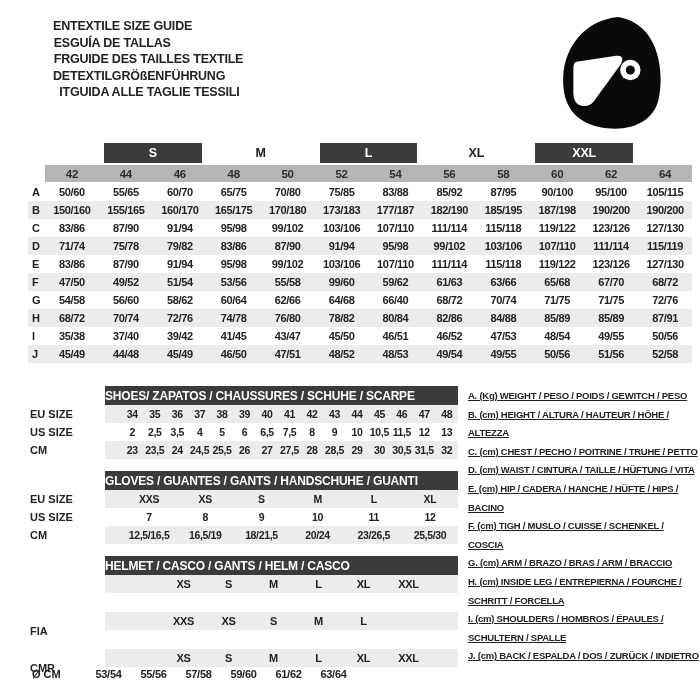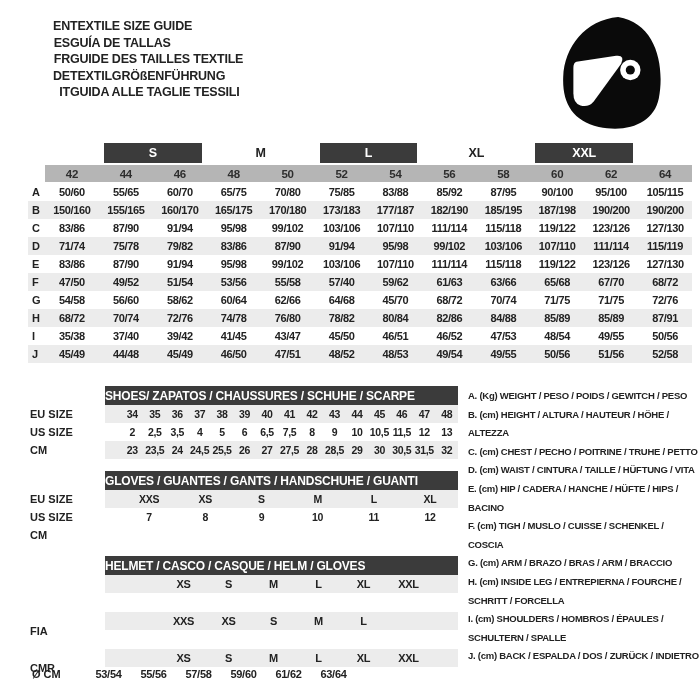--- a/index.html
+++ b/index.html
@@ -45,21 +45,21 @@
   .h-row { display:flex; font-size:11px; }
   .h-row.sizes { height:18px; }
   .h-row.vals  { height:19px;flex-direction:column; }
   .h-band { flex:1; display:flex; }
   .h-band.shaded { background:var(--stripe,#ececec); }
   .h-unit { width:56px; flex:0 0 56px; display:flex; align-items:center; padding-left:2px; box-sizing:border-box; }
   .h-cell { width:45px; flex:0 0 45px; display:flex; align-items:center; justify-content:center; letter-spacing:-0.3px; white-space:nowrap; }
   .h-fill { flex:1; }
 
   
-  .legend { position:absolute; left:468px; top:387px; width:232px; font-size:9.5px; line-height:18.6px; letter-spacing:-0.25px; }
+  .legend { position:absolute; left:468px; top:387px; width:232px; font-size:9.5px; line-height:18.6px; letter-spacing:-0.25px;text-decoration:underline; }
   .legend-item { }
 </style>
 </head>
 <body>
 
 <div class="page">
 
   <div class="languages">
       <div class="lang-row">
         <div class="lang-code">EN</div>
@@ -187,37 +187,37 @@
         <div class="val-cell">123/126</div>
         <div class="val-cell">127/130</div>
       </div>
       <div class="mt-row data-row shaded">
         <div class="row-label">F</div>
         <div class="val-cell">47/50</div>
         <div class="val-cell">49/52</div>
         <div class="val-cell">51/54</div>
         <div class="val-cell">53/56</div>
         <div class="val-cell">55/58</div>
-        <div class="val-cell">57/40</div>
+        <div class="val-cell">99/60</div>
         <div class="val-cell">59/62</div>
         <div class="val-cell">61/63</div>
         <div class="val-cell">63/66</div>
         <div class="val-cell">65/68</div>
         <div class="val-cell">67/70</div>
         <div class="val-cell">68/72</div>
       </div>
       <div class="mt-row data-row">
         <div class="row-label">G</div>
         <div class="val-cell">54/58</div>
         <div class="val-cell">56/60</div>
         <div class="val-cell">58/62</div>
         <div class="val-cell">60/64</div>
         <div class="val-cell">62/66</div>
         <div class="val-cell">64/68</div>
-        <div class="val-cell">45/70</div>
+        <div class="val-cell">66/40</div>
         <div class="val-cell">68/72</div>
         <div class="val-cell">70/74</div>
         <div class="val-cell">71/75</div>
         <div class="val-cell">71/75</div>
         <div class="val-cell">72/76</div>
       </div>
       <div class="mt-row data-row shaded">
         <div class="row-label">H</div>
         <div class="val-cell">68/72</div>
         <div class="val-cell">70/74</div>
@@ -347,24 +347,32 @@
             <div class="s-cell">7</div>
             <div class="s-cell">8</div>
             <div class="s-cell">9</div>
             <div class="s-cell">10</div>
             <div class="s-cell">11</div>
             <div class="s-cell">12</div>
           </div>
         </div>
         <div class="s-row">
           <div class="s-label">CM</div>
+          <div class="s-band shaded">
+            <div class="s-cell">12,5/16,5</div>
+            <div class="s-cell">16,5/19</div>
+            <div class="s-cell">18/21,5</div>
+            <div class="s-cell">20/24</div>
+            <div class="s-cell">23/26,5</div>
+            <div class="s-cell">25,5/30</div>
+          </div>
         </div>
       </div>
     <div class="sec" id="sec-helmet">
-      <div class="sec-title">HELMET / CASCO / CASQUE / HELM / GLOVES</div>
+      <div class="sec-title">HELMET / CASCO / GANTS / HELM / CASCO</div>
     <div class="h-row sizes">
           <div class="s-label"></div>
           <div class="h-band shaded">
             <div class="h-unit"></div>
             <div class="h-cell">XS</div>
             <div class="h-cell">S</div>
             <div class="h-cell">M</div>
             <div class="h-cell">L</div>
             <div class="h-cell">XL</div>
             <div class="h-cell">XXL</div>

